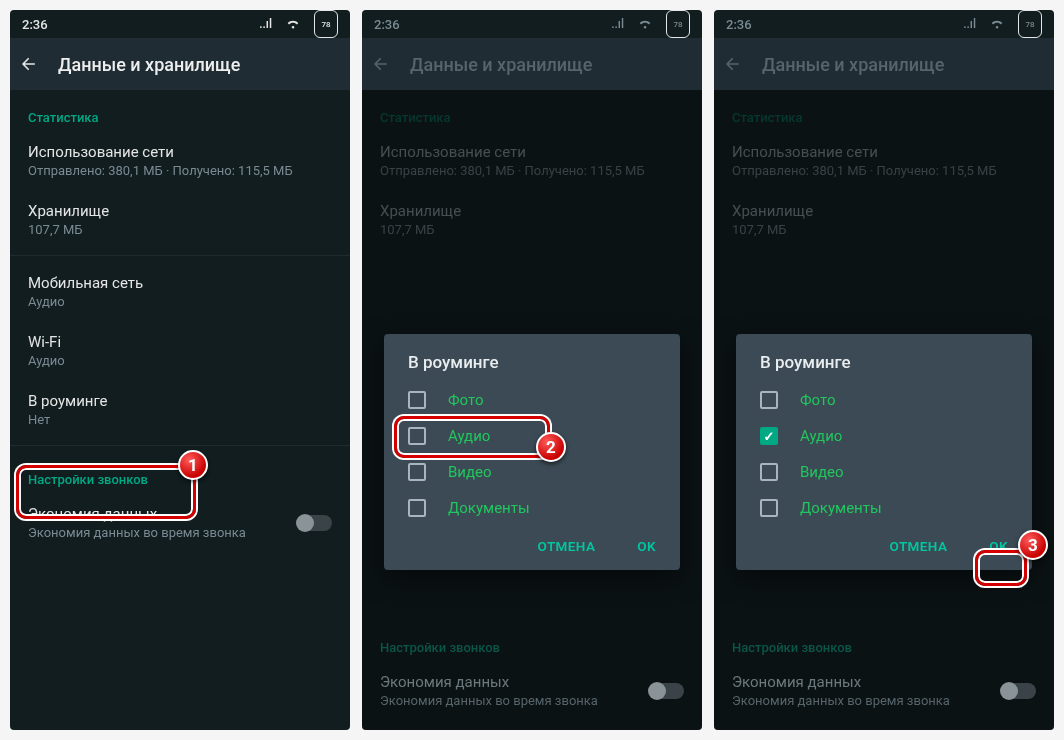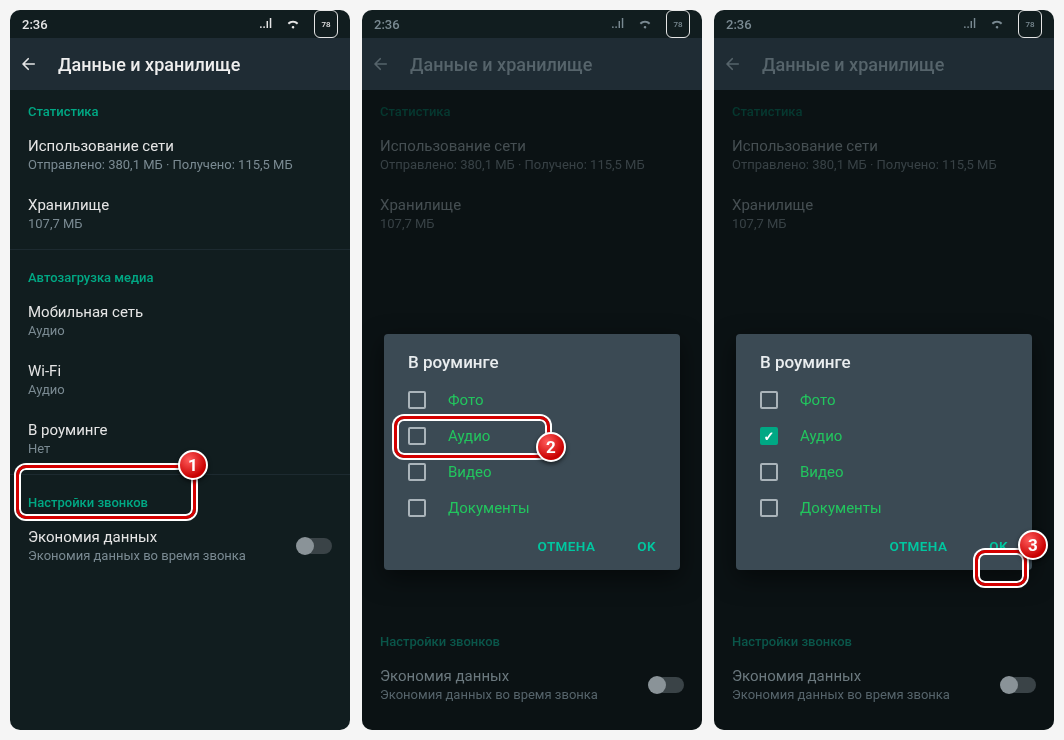--- a/index.html
+++ b/index.html
@@ -13,21 +13,21 @@
   }
   .container {
     display: flex;
     gap: 12px;
     padding: 10px;
     height: 100%;
   }
   .phone {
     flex: 1;
     background: #111d1f;
-    border-radius: 10px;
+    border-radius: 4px;
     display: flex;
     flex-direction: column;
     position: relative;
     overflow: hidden;
     color: #e5e5e5;
     height: 720px;
   }
   .status-bar {
     height: 28px;
     display: flex;
@@ -50,21 +50,21 @@
     gap: 20px;
     background: #1f2c34;
   }
   .appbar .back { width: 18px; height: 18px; display:flex; align-items:center; justify-content:center; }
   .appbar-title { font-size: 18px; font-weight: 500; color: #eee; }
   .content { flex: 1; overflow: hidden; position: relative; }
   .section-header {
     color: #00a884;
     font-size: 13px;
     font-weight: 500;
-    padding: 14px 18px 6px;
+    padding: 20px 18px 6px;
   }
   .section-desc {
     color: #7a8a92;
     font-size: 12px;
     padding: 0 18px 6px;
     line-height: 1.35;
   }
   .item {
     padding: 12px 18px;
   }
@@ -175,21 +175,20 @@
       <div class="section-header">Статистика</div>
       <div class="item">
         <div class="item-title">Использование сети</div>
         <div class="item-sub">Отправлено: 380,1 МБ · Получено: 115,5 МБ</div>
       </div>
       <div class="item">
         <div class="item-title">Хранилище</div>
         <div class="item-sub">107,7 МБ</div>
       </div>
       <div class="divider"></div>
-      <div class="section-header">Автозагрузка медиа</div>
       <div class="item">
         <div class="item-title">Мобильная сеть</div>
         <div class="item-sub">Аудио</div>
       </div>
       <div class="item">
         <div class="item-title">Wi-Fi</div>
         <div class="item-sub">Аудио</div>
       </div>
       <div class="item">
         <div class="item-title">В роуминге</div>

